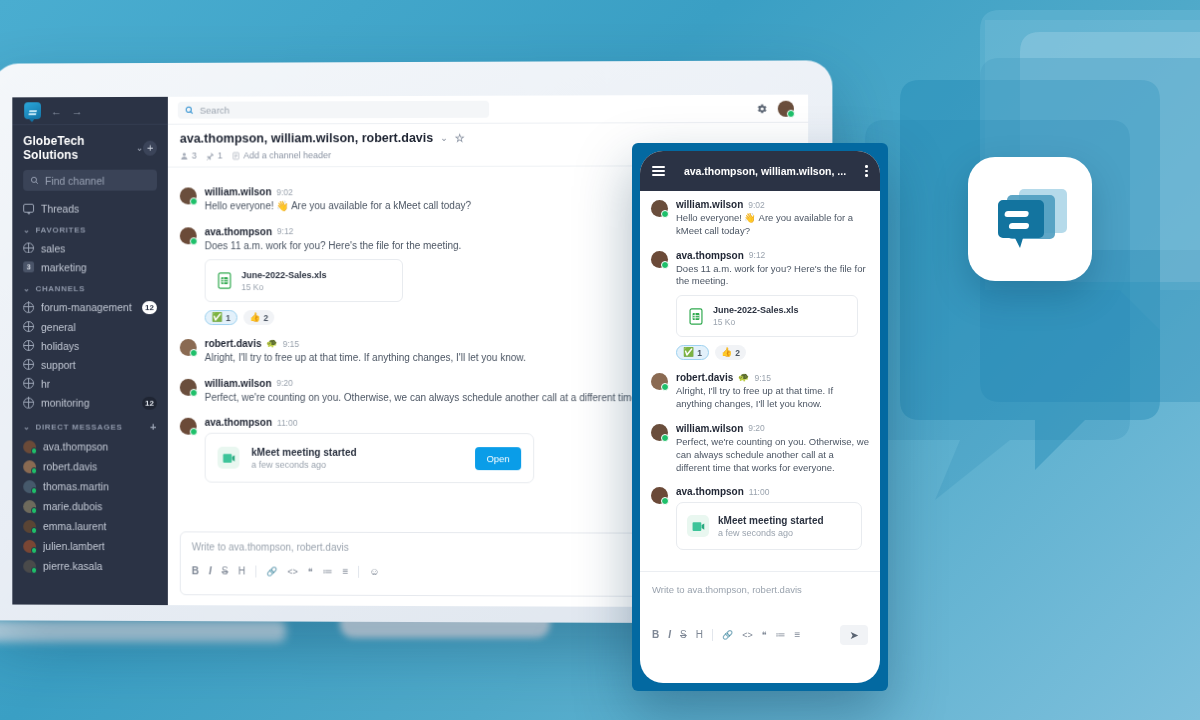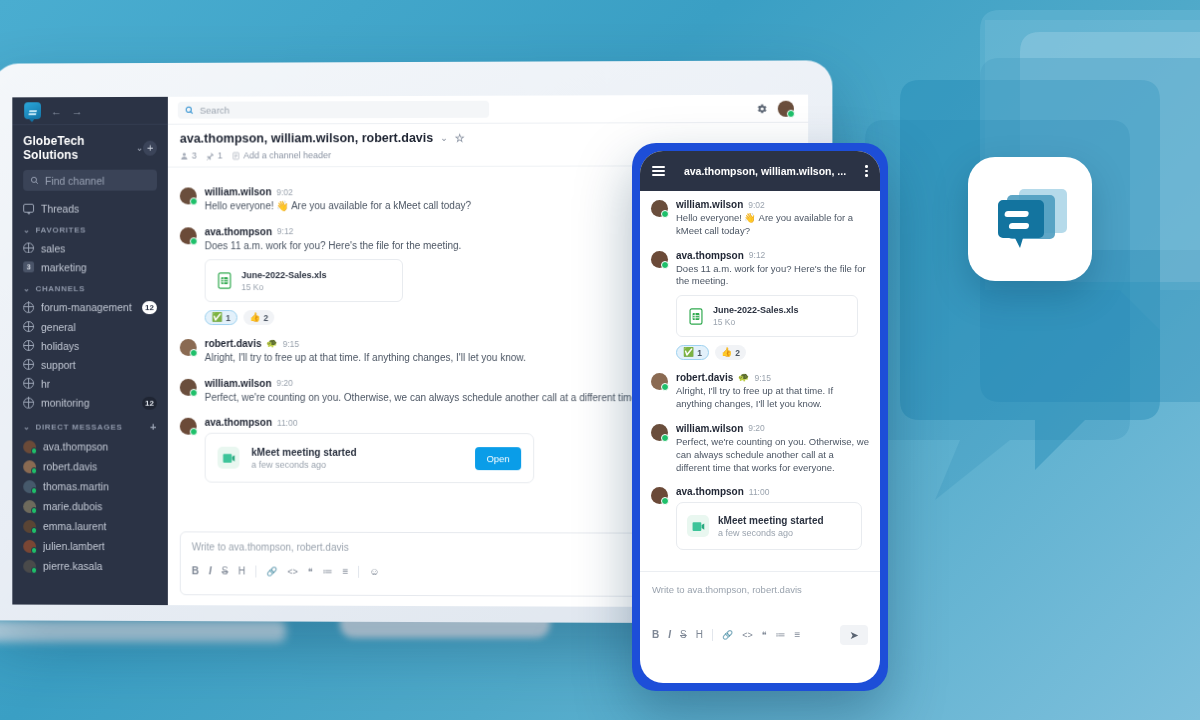--- a/index.html
+++ b/index.html
@@ -279,22 +279,22 @@
   #composer .ph{font-size:10px;color:#9aa3ae;}
   .fmtbar{display:flex;align-items:center;gap:10px;margin-top:13px;color:#7e8795;font-size:10px;}
   .fmtbar .sep{width:1px;height:12px;background:#e2e6ec;}
   .fmtbar span{line-height:1;}
 
   
   #phone {
     position:absolute;
     left: 632px; top: 143px;
     width: 256px; height: 548px;
-    background:#1d4ed8;
-    border-radius: 24px;
+    background:#0369a1;
+    border-radius: 6px;
     box-shadow: 0 24px 55px rgba(10,50,80,.34);
     overflow:hidden;
   }
   #phone-inner{position:absolute;inset:8px;border-radius:23px;overflow:hidden;background:#fff;}
   #ph-header{
     height: 40px; background:#2b3345;
     display:flex;align-items:center; gap:10px;
     padding: 0 12px; color:#fff;
   }
   #ph-title{font-size:10.5px;font-weight:700;flex:1;text-align:center;white-space:nowrap;overflow:hidden;}

